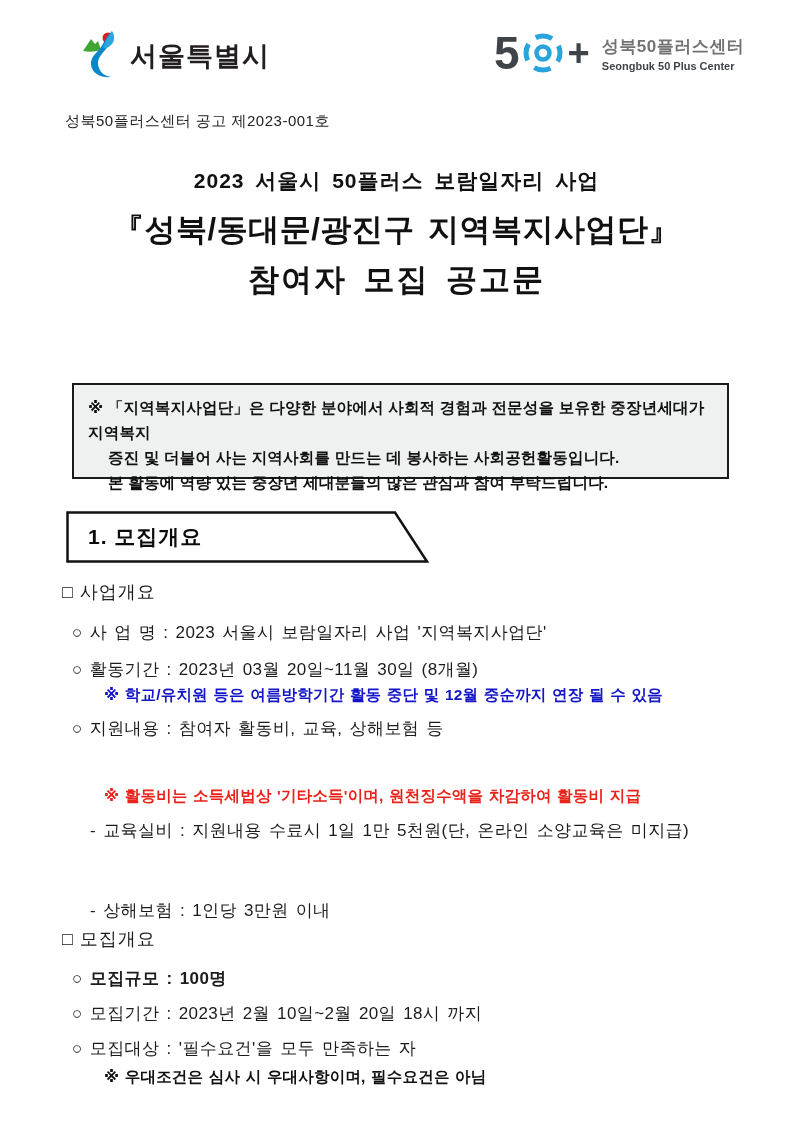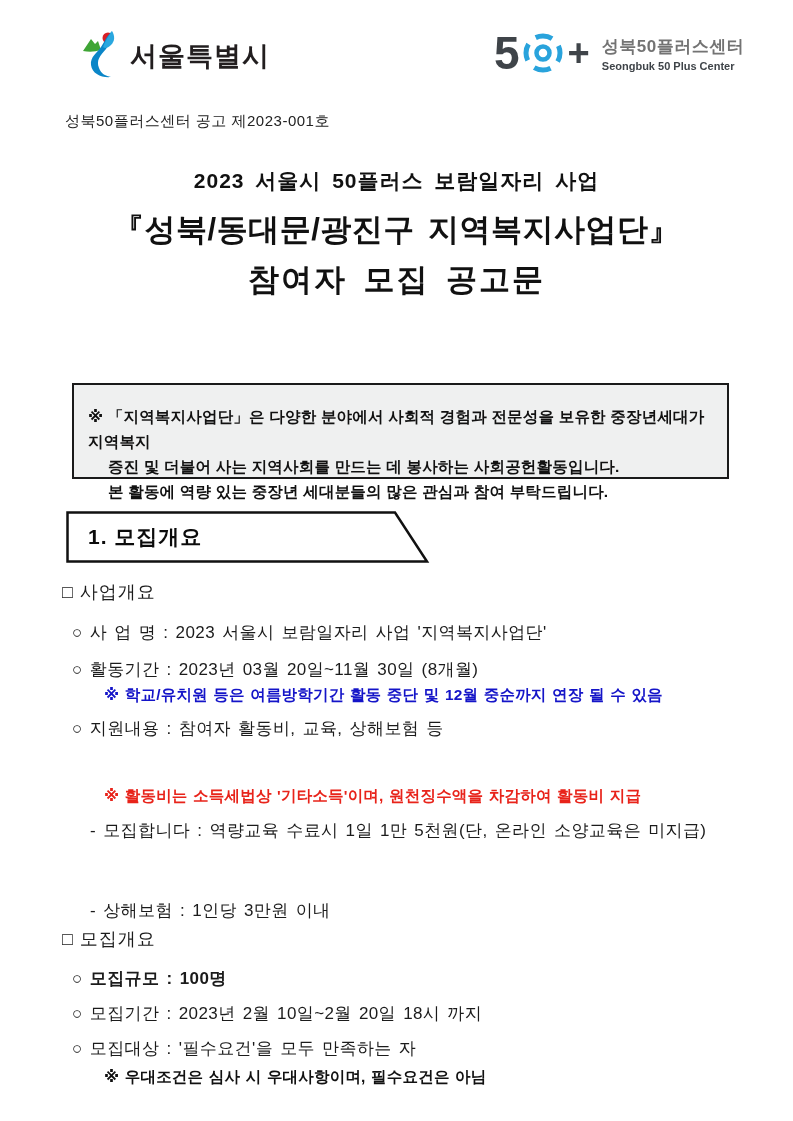--- a/index.html
+++ b/index.html
@@ -30,21 +30,21 @@
   .title-line2 { font-size:31px; font-weight:bold; color:#111; margin-top:14px; letter-spacing:0.5px; word-spacing:4px; }
   .title-line3 { font-size:31px; font-weight:bold; color:#111; margin-top:8px; letter-spacing:2px; word-spacing:6px; }
 
   
   .intro { position:absolute; left:0; right:0; top:326px; text-align:center;
            font-style:italic; font-size:15.5px; color:#222; line-height:26px; word-spacing:2px; }
 
   
   .notice-box {
     position:absolute; left:72px; top:383px; width:657px; height:96px;
-    background:#eff0f0; border:2px solid #1a1a1a; padding:19px 12px 0 14px;
+    background:#eff0f0; border:2px solid #1a1a1a; padding:10px 12px 0 14px;
     font-weight:bold; font-size:15.5px; color:#111; line-height:25px; letter-spacing:0.2px;
   }
   .notice-line-indent { padding-left:20px; }
 
   
   .section-banner { position:absolute; left:66px; top:511px; width:370px; height:52px; }
   .section-banner svg { position:absolute; left:0; top:0; }
   .section-banner-label {
     position:absolute; left:22px; top:12px; font-size:21px; font-weight:bold; color:#0b0b0b; letter-spacing:1px;
   }
@@ -114,21 +114,21 @@
     </svg>
     <div class="section-banner-label">1. 모집개요</div>
   </div>
 
   <div class="line subheading" style="top:580px;">□ 사업개요</div>
   <div class="line item" style="top:621px;">○ 사 업 명 : 2023 서울시 보람일자리 사업 '지역복지사업단'</div>
   <div class="line item" style="top:658px;">○ 활동기간 : 2023년 03월 20일~11월 30일 (8개월)</div>
   <div class="line note note-blue" style="top:685px;">※ 학교/유치원 등은 여름방학기간 활동 중단 및 12월 중순까지 연장 될 수 있음</div>
   <div class="line item" style="top:717px;">○ 지원내용 : 참여자 활동비, 교육, 상해보험 등</div>
   <div class="line note note-red" style="top:786px;">※ 활동비는 소득세법상 '기타소득'이며, 원천징수액을 차감하여 활동비 지급</div>
-  <div class="line subitem" style="top:819px;">- 모집합니다 : 역량교육 수료시 1일 1만 5천원(단, 온라인 소양교육은 미지급)</div>
+  <div class="line subitem" style="top:819px;">- 교육실비 : 지원내용 수료시 1일 1만 5천원(단, 온라인 소양교육은 미지급)</div>
   <div class="line subitem" style="top:899px;">- 상해보험 : 1인당 3만원 이내</div>
 
   <div class="line subheading" style="top:927px;">□ 모집개요</div>
   <div class="line item" style="top:967px;font-weight:bold;">○ 모집규모 : 100명</div>
   <div class="line item" style="top:1002px;">○ 모집기간 : 2023년 2월 10일~2월 20일 18시 까지</div>
   <div class="line item" style="top:1037px;">○ 모집대상 : '필수요건'을 모두 만족하는 자</div>
   <div class="line note note-black" style="top:1067px;">※ 우대조건은 심사 시 우대사항이며, 필수요건은 아님</div>
 
 </div>
 

